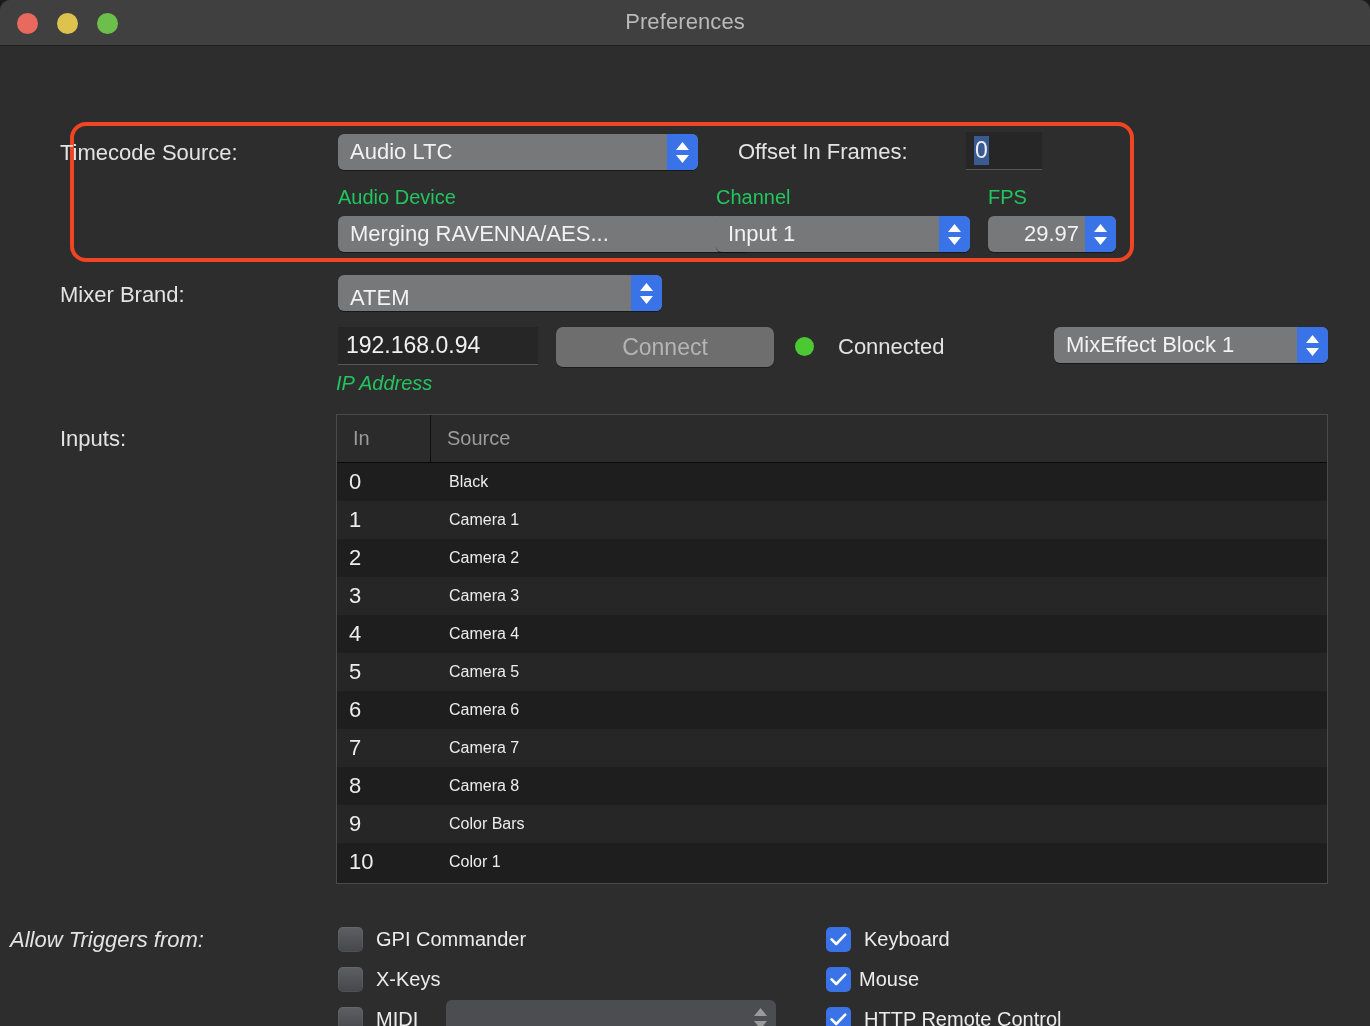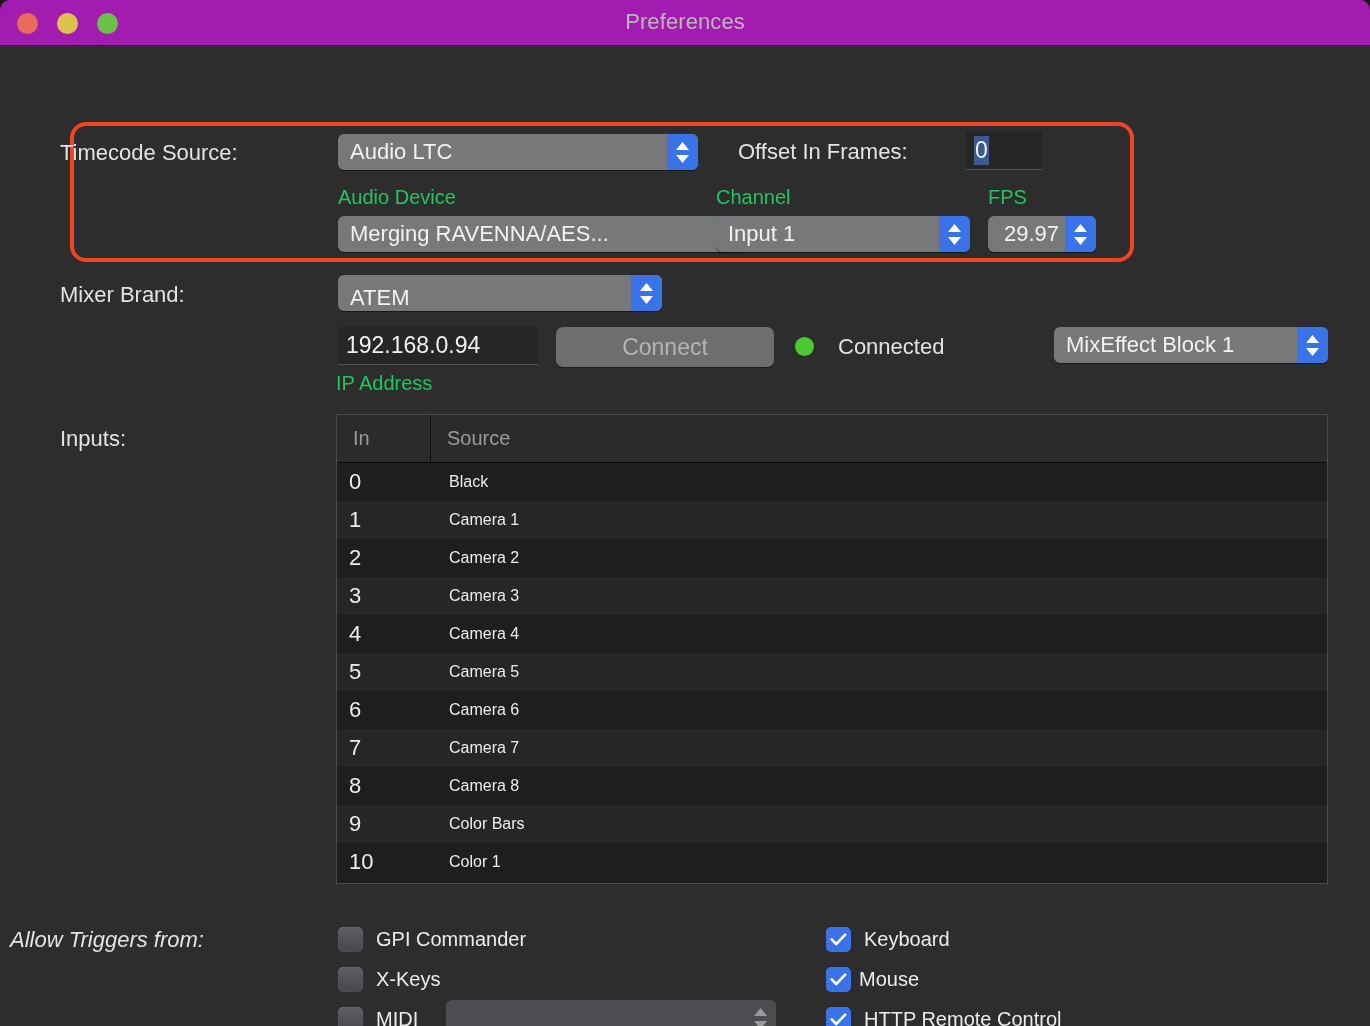--- a/index.html
+++ b/index.html
@@ -18,21 +18,21 @@
     height: 1026px;
     background: #2d2d2d;
     border-radius: 10px 10px 0 0;
     overflow: hidden;
   }
 
   
   #titlebar {
     position: relative;
     height: 46px;
-    background: #a21caf;
+    background: #404040;
     border-bottom: 1px solid #1f1f1f;
   }
   #traffic {
     position: absolute;
     left: 17px; top: 13px;
     display: flex;
     gap: 19px;
   }
   .tl { width: 21px; height: 21px; border-radius: 50%; }
   .tl.red    { background: #e8695e; }
@@ -281,21 +281,21 @@
             <path d="M7.5 0 L14 8 L1 8 Z" fill="#ffffff"></path>
           </svg>
         <svg class="cv" width="15" height="9" viewBox="0 0 15 9">
             <path d="M7.5 9 L14 1 L1 1 Z" fill="#ffffff"></path>
           </svg>
       </span>
     </div>
 
     <div class="lbl sub" style="position:absolute; left:988px; top:140px;">FPS</div>
 
-    <div class="popup" style="left:988px; top:170px; width:108px;">
+    <div class="popup" style="left:988px; top:170px; width:128px;">
       <span class="val r">29.97</span>
       <span class="chev">
         <svg class="cv" width="15" height="9" viewBox="0 0 15 9">
             <path d="M7.5 0 L14 8 L1 8 Z" fill="#ffffff"></path>
           </svg>
         <svg class="cv" width="15" height="9" viewBox="0 0 15 9">
             <path d="M7.5 9 L14 1 L1 1 Z" fill="#ffffff"></path>
           </svg>
       </span>
     </div>
@@ -310,21 +310,21 @@
           </svg>
         <svg class="cv" width="15" height="9" viewBox="0 0 15 9">
             <path d="M7.5 9 L14 1 L1 1 Z" fill="#ffffff"></path>
           </svg>
       </span>
     </div>
 
     <div class="field" style="left:338px; top:281px; width:200px;">
       <span class="txt">192.168.0.94</span>
     </div>
-    <div class="lbl sub" style="position:absolute; left:336px; top:326px;">IP Address</div>
+    <div class="lbl sub" style="position:absolute; left:336px; top:326px;font-style:italic;">IP Address</div>
 
     <div class="btn" style="left:556px; top:281px; width:218px;">Connect</div>
 
     <div id="status-dot" style="left:795px; top:291px;"></div>
     <div class="lbl" style="position:absolute; left:838px; top:288px;">Connected</div>
 
     <div class="popup" style="left:1054px; top:281px; width:274px;">
       <span class="val">MixEffect Block 1</span>
       <span class="chev">
         <svg class="cv" width="15" height="9" viewBox="0 0 15 9">

